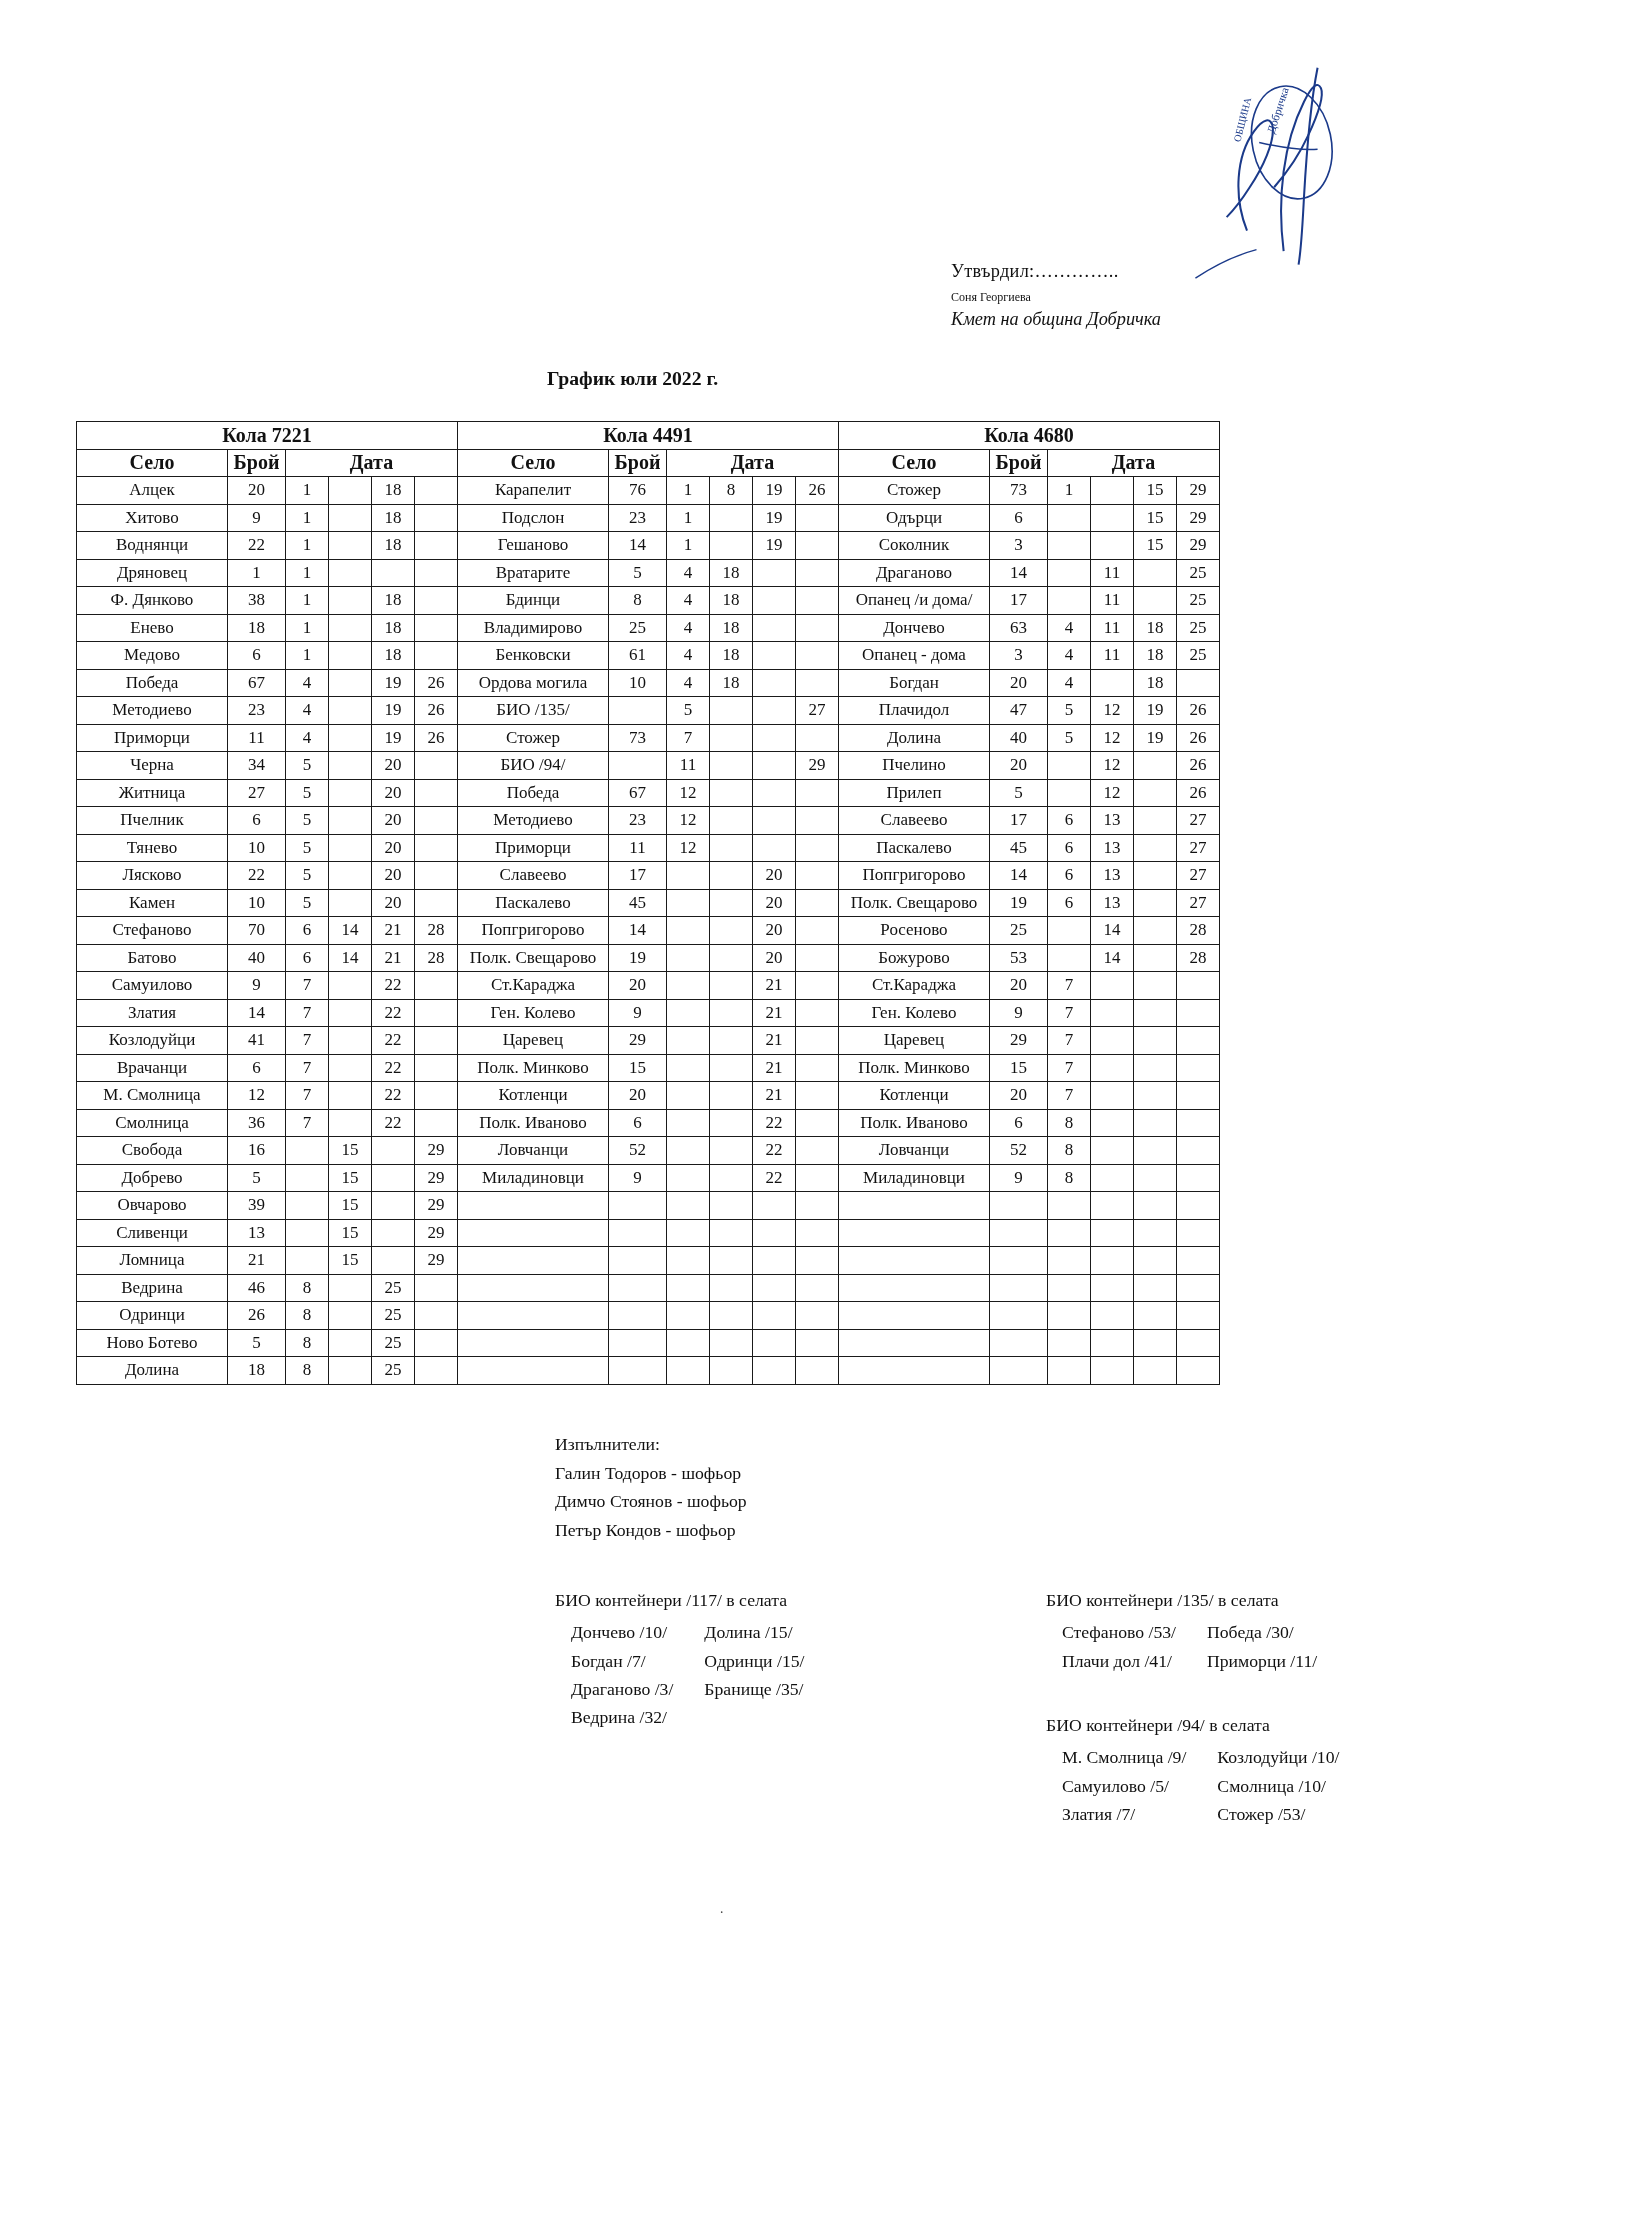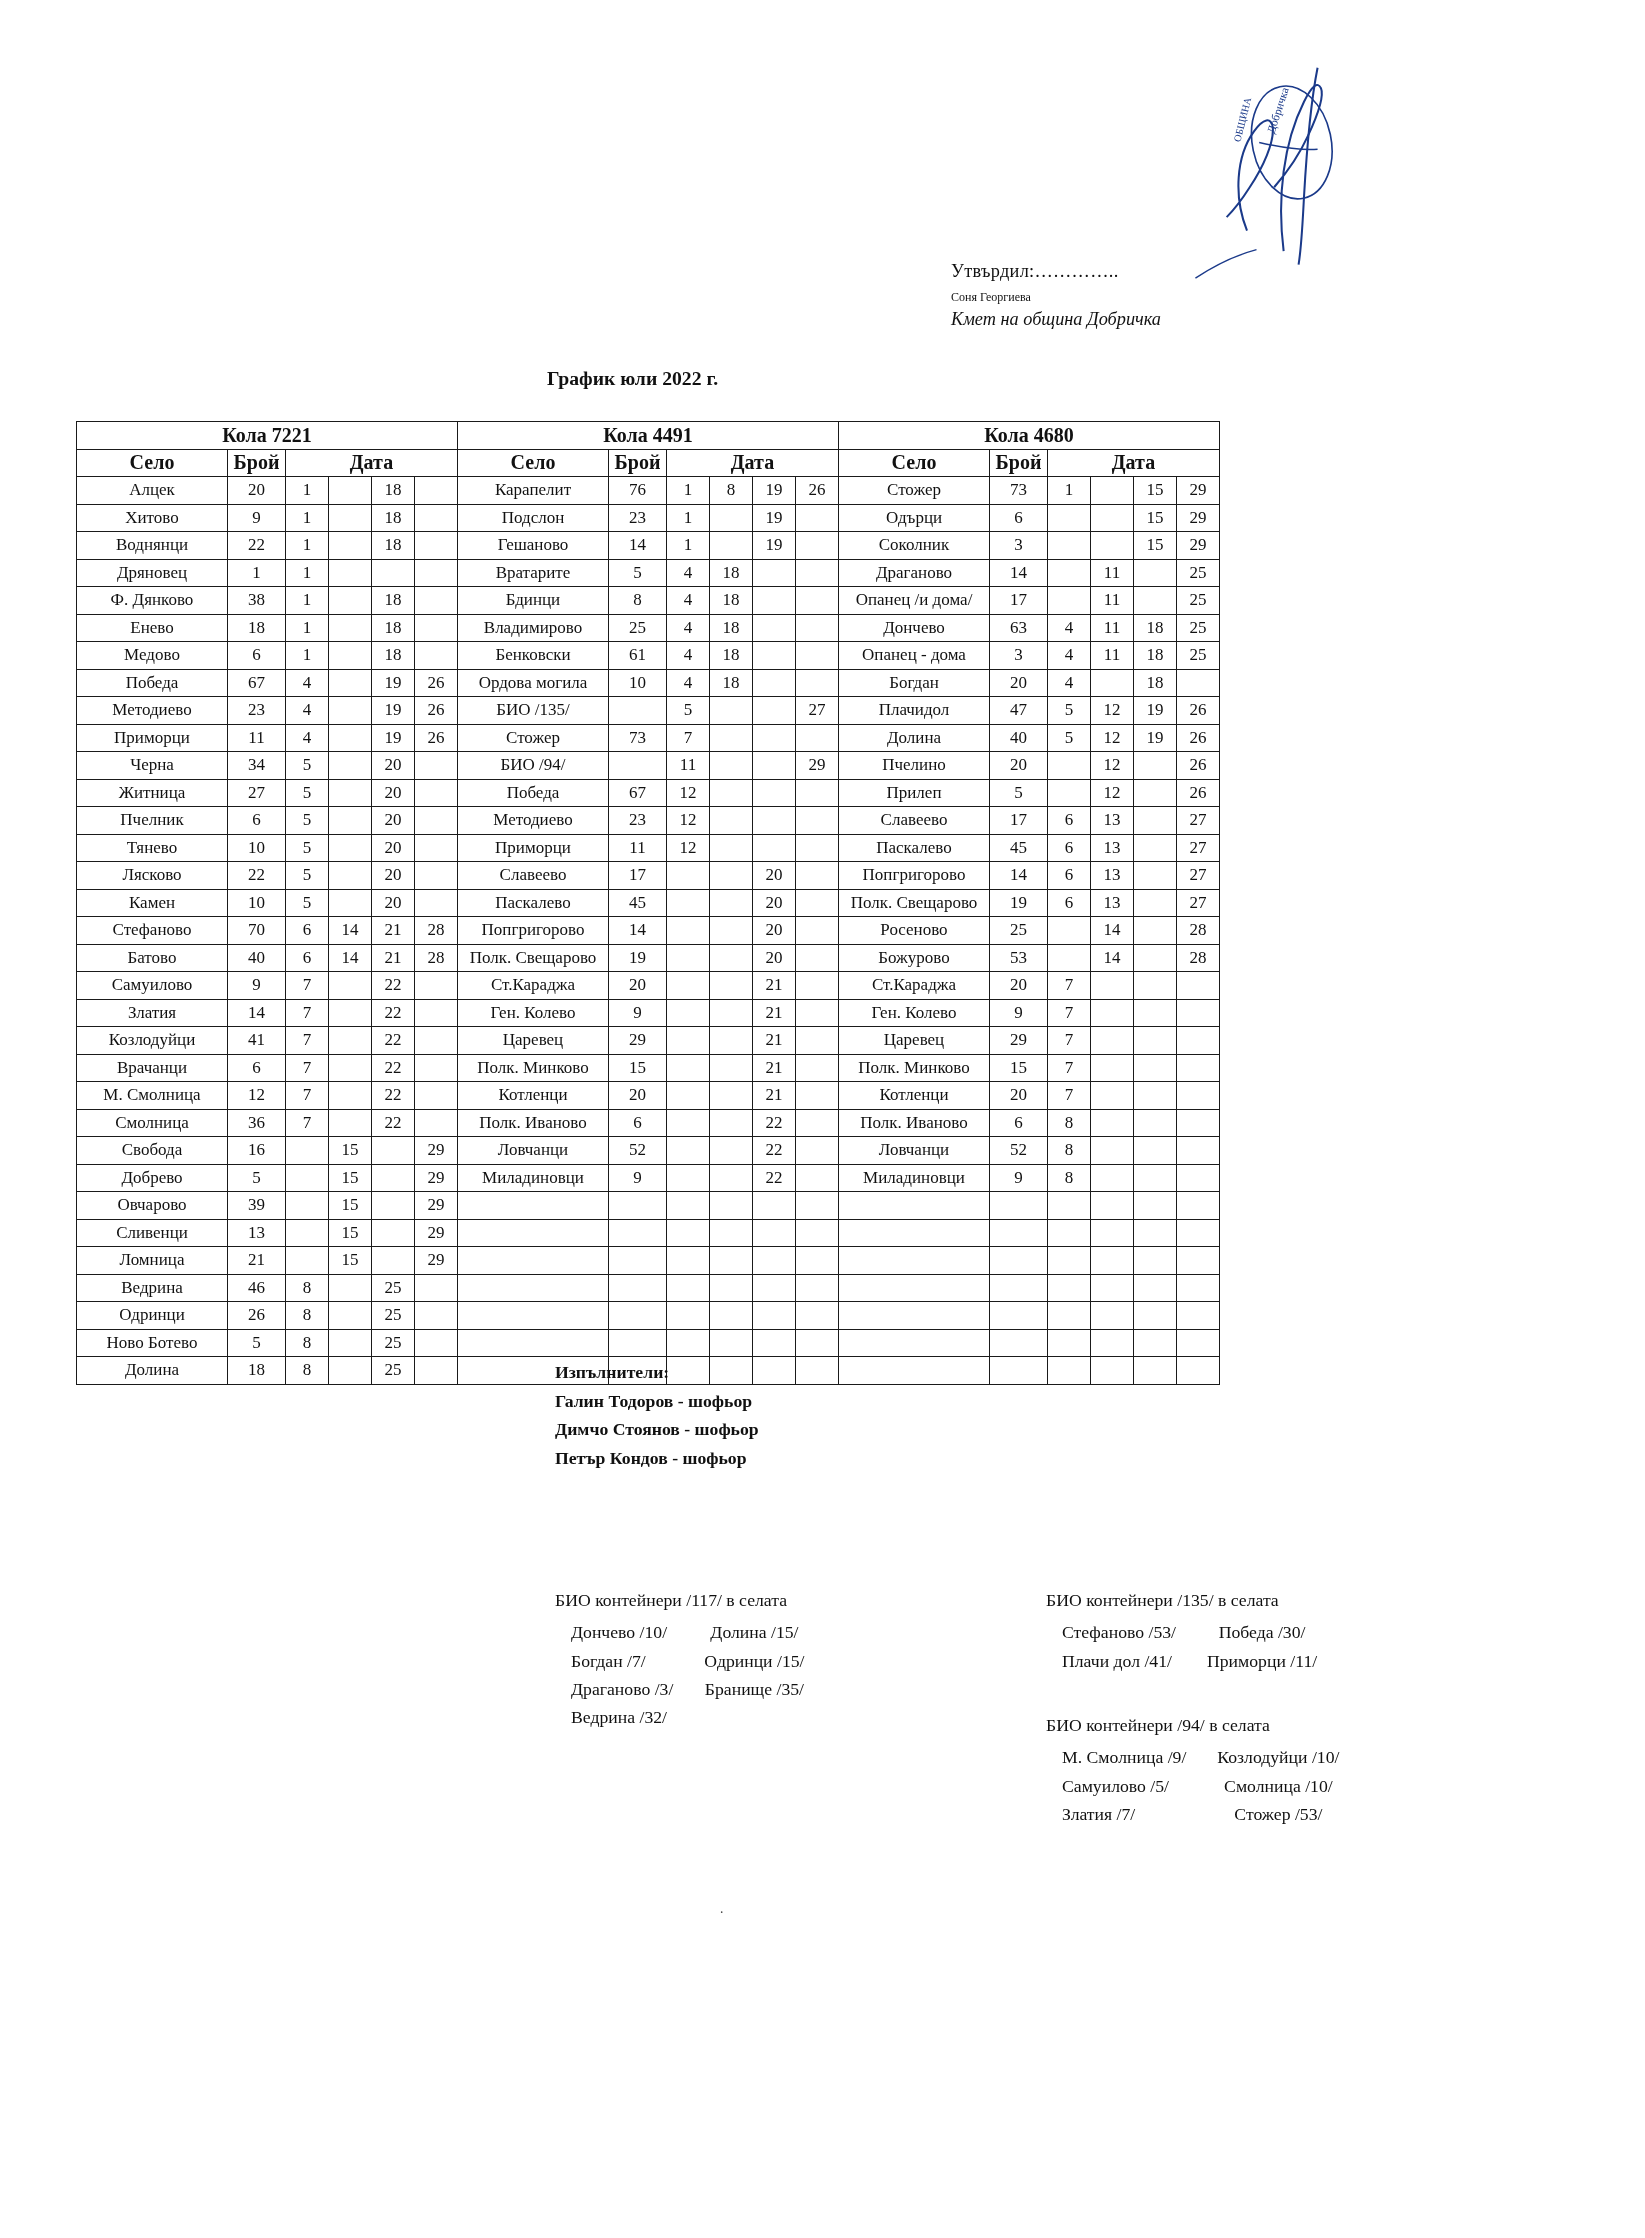--- a/index.html
+++ b/index.html
@@ -95,44 +95,43 @@
   col.c-count { width: 58px; }
   col.c-d1 { width: 43px; }
   col.c-d2 { width: 43px; }
   col.c-d3 { width: 43px; }
   col.c-d4 { width: 43px; }
 
   
   .executors {
     position: absolute;
     left: 555px;
-    top: 1358px;
+    top: 1430px;
     font-size: 17.7px;
     line-height: 1.62;
-    font-weight: bold;
   }
 
   
   .bio {
     position: absolute;
     font-size: 17.7px;
     line-height: 1.6;
   }
   .bio-117 { left: 555px; top: 1586px; }
   .bio-135 { left: 1046px; top: 1586px; }
   .bio-94  { left: 1046px; top: 1711px; }
   .bio h4 {
     margin: 0 0 4.1px 0;
     font-weight: normal;
     font-size: 17.7px;
   }
   .bio-rows { display: table; margin-left: 16px; }
   .bio-row { display: table-row; }
   .bio-c { display: table-cell; padding-right: 31px; white-space: nowrap; }
-  .bio-c2 { display: table-cell; white-space: nowrap; text-align: center; }
+  .bio-c2 { display: table-cell; white-space: nowrap; }
 
   .tiny-dot {
     position: absolute;
     left: 720px;
     top: 1901px;
     font-size: 13.6px;
     color: #444;
   }
 </style>
 </head>

